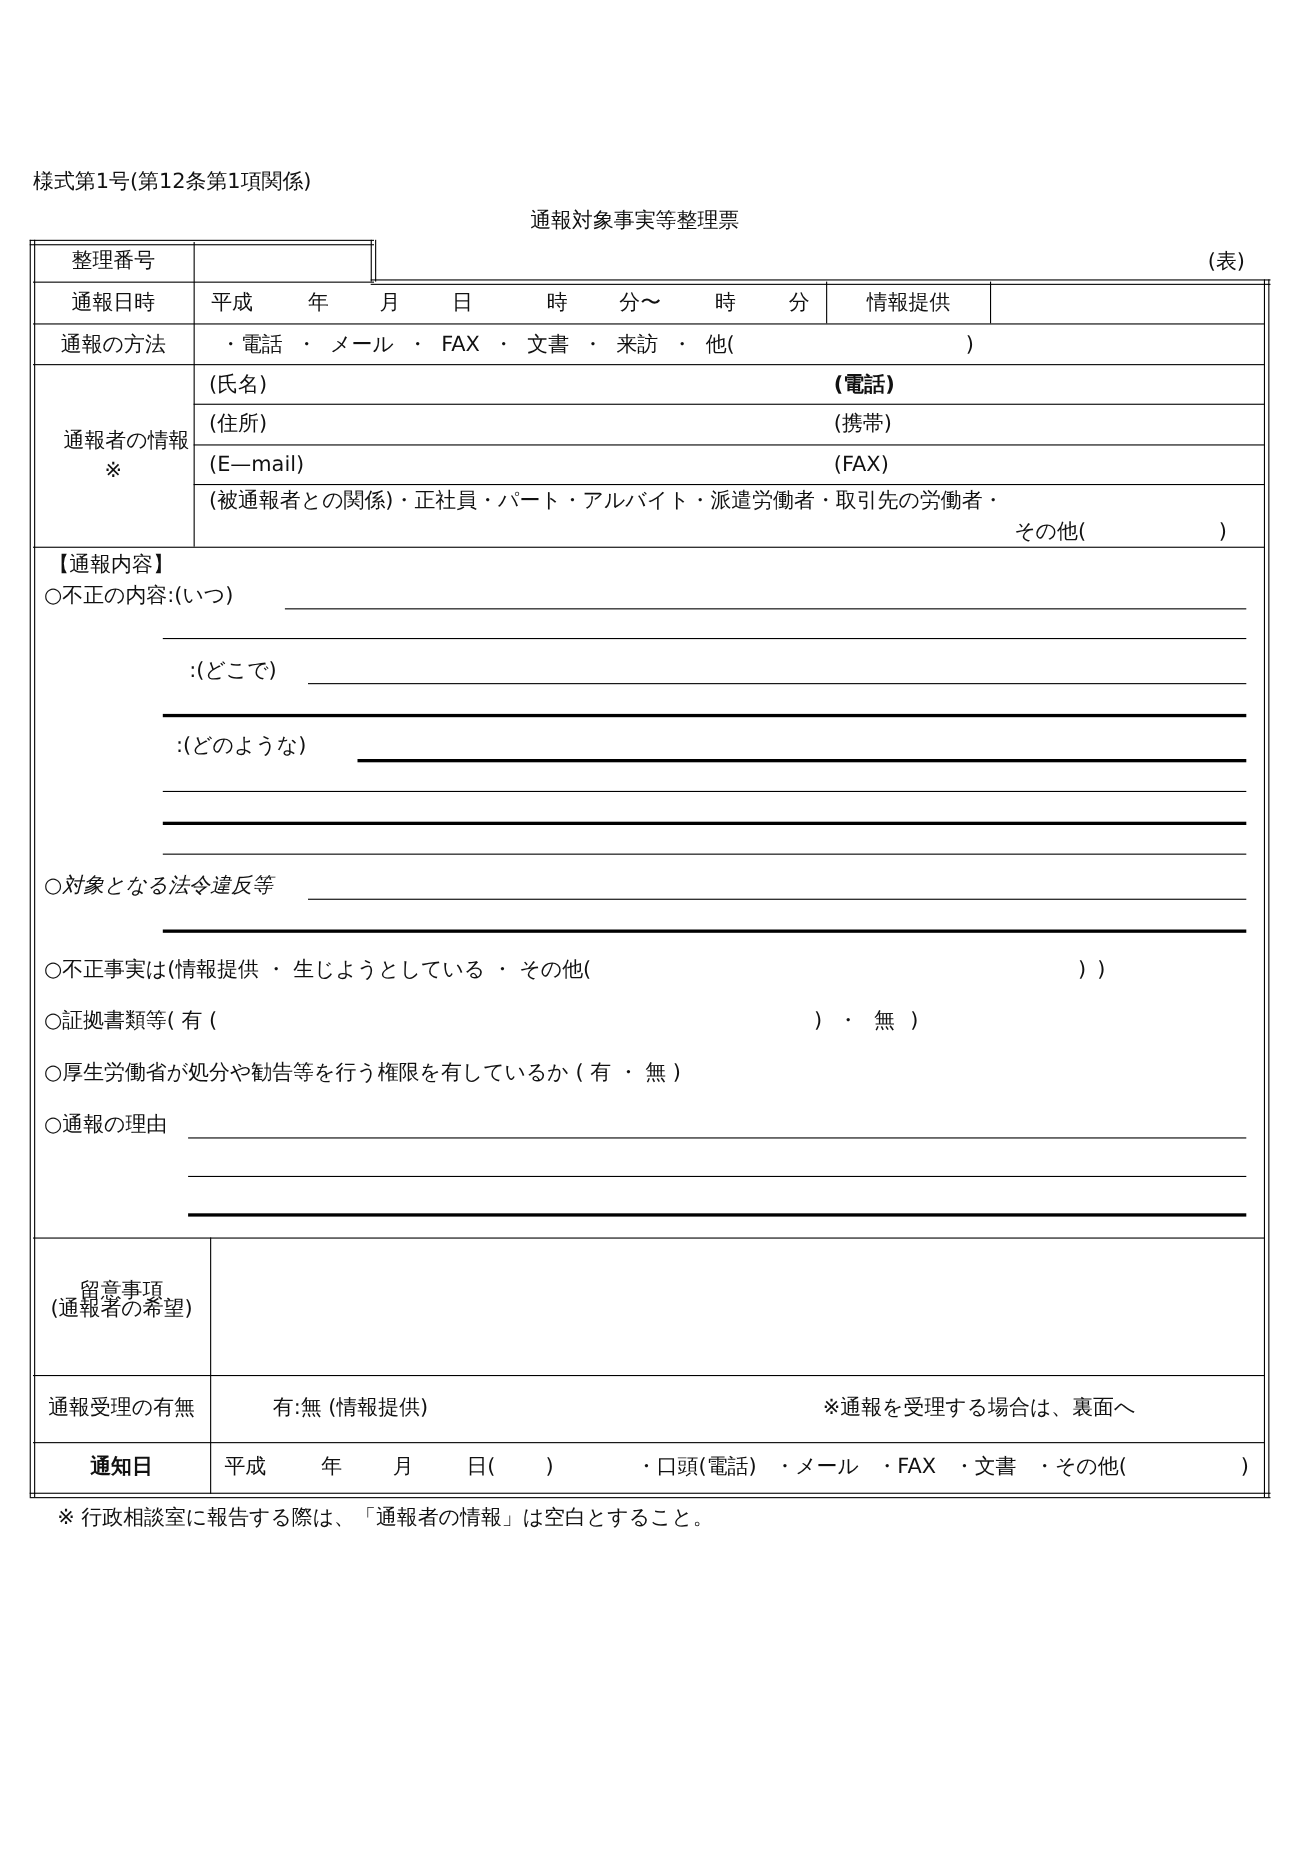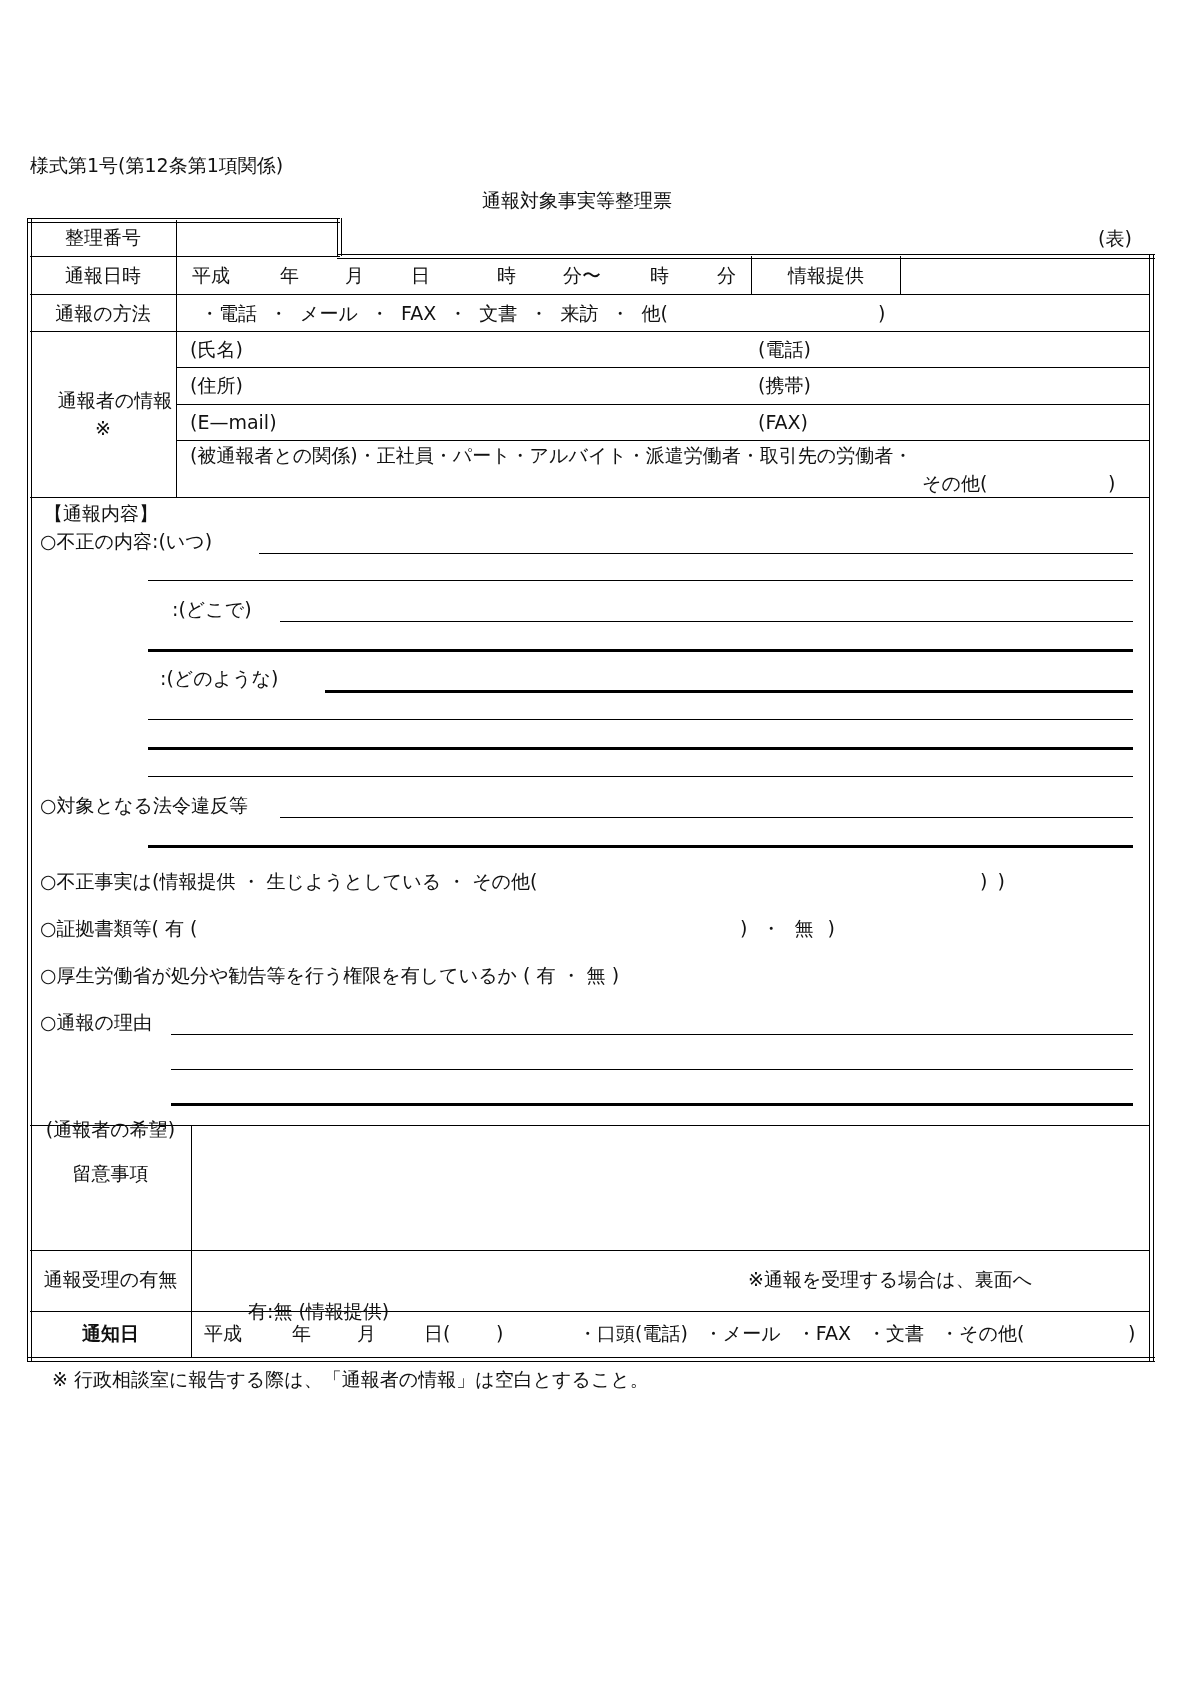--- a/index.html
+++ b/index.html
@@ -66,21 +66,21 @@
 <div class="blank" style="left:902px;top:257px;width:246px;height:36px;"></div>
 
 <div class="abs t center" style="left:30px;top:304px;width:146px;">通報の方法</div>
 <div class="abs t" style="left:200px;top:304px;word-spacing:6px;">・電話 ・ メール ・ FAX ・ 文書 ・ 来訪 ・ 他(</div>
 <div class="abs t" style="left:878px;top:304px;">)</div>
 
 <div class="abs t center" style="left:42px;top:391px;width:146px;">通報者の情報</div>
 <div class="abs t center" style="left:30px;top:419px;width:146px;">※</div>
 
 <div class="abs t" style="left:190px;top:340px;">(氏名)</div>
-<div class="abs t" style="left:758px;top:340px;">(電話)</div>
+<div class="abs t" style="left:758px;top:340px;font-weight:bold;">(電話)</div>
 <div class="abs t" style="left:190px;top:376px;">(住所)</div>
 <div class="abs t" style="left:758px;top:376px;">(携帯)</div>
 <div class="abs t" style="left:190px;top:413px;">(E—mail)</div>
 <div class="abs t" style="left:758px;top:413px;">(FAX)</div>
 <div class="abs t" style="left:190px;top:446px;">(被通報者との関係)・正社員・パート・アルバイト・派遣労働者・取引先の労働者・</div>
 <div class="abs t" style="left:922px;top:474px;">その他(</div>
 <div class="abs t" style="left:1108px;top:474px;">)</div>
 
 <div class="abs t" style="left:44px;top:504px;">【通報内容】</div>
 
@@ -91,43 +91,43 @@
 <div class="abs t" style="left:172px;top:600px;">:(どこで)</div>
 <div class="hline" style="left:280px;top:621px;width:853px;"></div>
 <div class="hline thick" style="left:148px;top:649px;width:985px;"></div>
 
 <div class="abs t" style="left:160px;top:669px;">:(どのような)</div>
 <div class="hline thick" style="left:325px;top:690px;width:808px;"></div>
 <div class="hline" style="left:148px;top:719px;width:985px;"></div>
 <div class="hline thick" style="left:148px;top:747px;width:985px;"></div>
 <div class="hline" style="left:148px;top:776px;width:985px;"></div>
 
-<div class="abs t" style="left:40px;top:796px;">○対象となる法令違反等</div>
+<div class="abs t" style="left:40px;top:796px;font-style:italic;">○対象となる法令違反等</div>
 <div class="hline" style="left:280px;top:817px;width:853px;"></div>
 <div class="hline thick" style="left:148px;top:845px;width:985px;"></div>
 
 <div class="abs t" style="left:40px;top:872px;">○不正事実は(情報提供 ・ 生じようとしている ・ その他(</div>
 <div class="abs t" style="left:980px;top:872px;letter-spacing:10px;">))</div>
 
 <div class="abs t" style="left:40px;top:919px;">○証拠書類等( 有 (</div>
 <div class="abs t" style="left:740px;top:919px;word-spacing:8px;">) ・ 無 )</div>
 
 <div class="abs t" style="left:40px;top:966px;">○厚生労働省が処分や勧告等を行う権限を有しているか ( 有 ・ 無 )</div>
 
 <div class="abs t" style="left:40px;top:1013px;">○通報の理由</div>
 <div class="hline" style="left:171px;top:1034px;width:962px;"></div>
 <div class="hline" style="left:171px;top:1069px;width:962px;"></div>
 <div class="hline thick" style="left:171px;top:1103px;width:962px;"></div>
 
 <div class="abs t center" style="left:30px;top:1164px;width:161px;">留意事項</div>
-<div class="abs t center" style="left:30px;top:1120px;width:161px;text-align:center;">(通報者の希望)</div>
+<div class="abs t center" style="left:30px;top:1180px;width:161px;text-align:center;">(通報者の希望)</div>
 <div class="blank" style="left:193px;top:1127px;width:955px;height:122px;"></div>
 
 <div class="abs t center" style="left:30px;top:1270px;width:161px;">通報受理の有無</div>
-<div class="abs t" style="left:248px;top:1270px;margin-top:32px;">有:無 (情報提供)</div>
+<div class="abs t" style="left:248px;top:1270px;">有:無 (情報提供)</div>
 <div class="abs t" style="left:748px;top:1270px;">※通報を受理する場合は、裏面へ</div>
 
 <div class="abs t center" style="left:30px;top:1324px;width:161px;font-weight:bold;">通知日</div>
 <div class="abs t" style="left:204px;top:1324px;">平成</div>
 <div class="abs t" style="left:292px;top:1324px;">年</div>
 <div class="abs t" style="left:357px;top:1324px;">月</div>
 <div class="abs t" style="left:424px;top:1324px;">日(</div>
 <div class="abs t" style="left:496px;top:1324px;">)</div>
 <div class="abs t" style="left:578px;top:1324px;word-spacing:10px;">・口頭(電話) ・メール ・FAX ・文書 ・その他(</div>
 <div class="abs t" style="left:1128px;top:1324px;">)</div>

